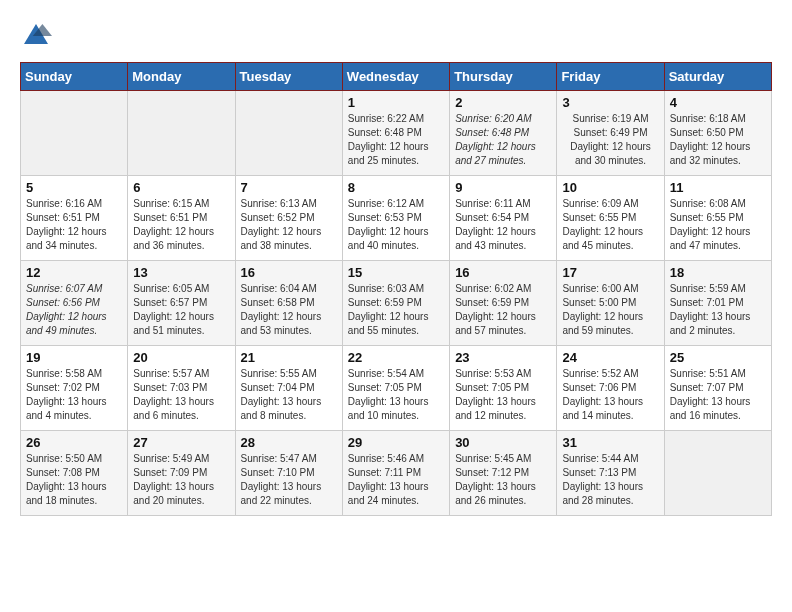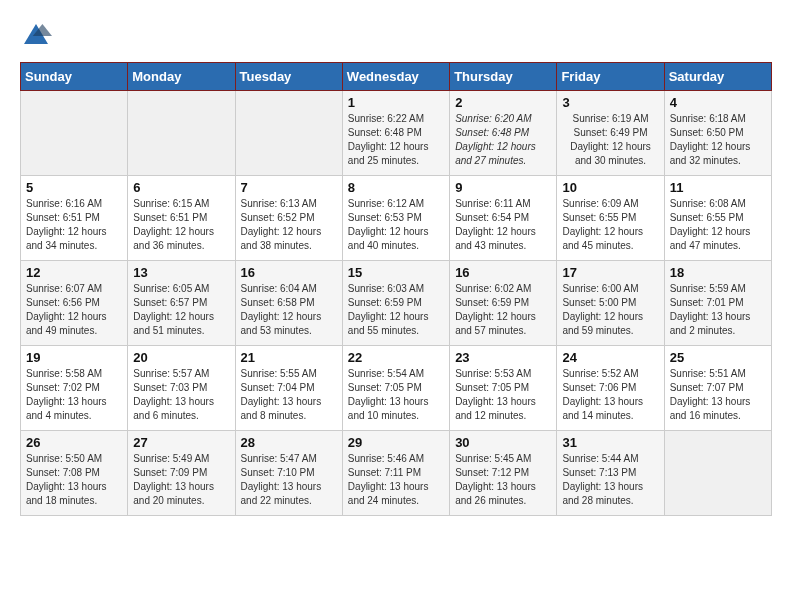--- a/index.html
+++ b/index.html
@@ -202,21 +202,21 @@
           <div class="day-num">11</div>
           <div class="cell-content" style="white-space: pre-line;">Sunrise: 6:08 AM
 Sunset: 6:55 PM
 Daylight: 12 hours
 and 47 minutes.</div>
         </td>
       </tr>
       <tr>
         <td>
           <div class="day-num">12</div>
-          <div class="cell-content" style="white-space: pre-line;">Sunrise: 6:07 AM
+          <div class="cell-content" style="white-space: pre-line; font-style: italic;">Sunrise: 6:07 AM
 Sunset: 6:56 PM
 Daylight: 12 hours
 and 49 minutes.</div>
         </td>
         <td>
           <div class="day-num">13</div>
           <div class="cell-content" style="white-space: pre-line;">Sunrise: 6:05 AM
 Sunset: 6:57 PM
 Daylight: 12 hours
 and 51 minutes.</div>

